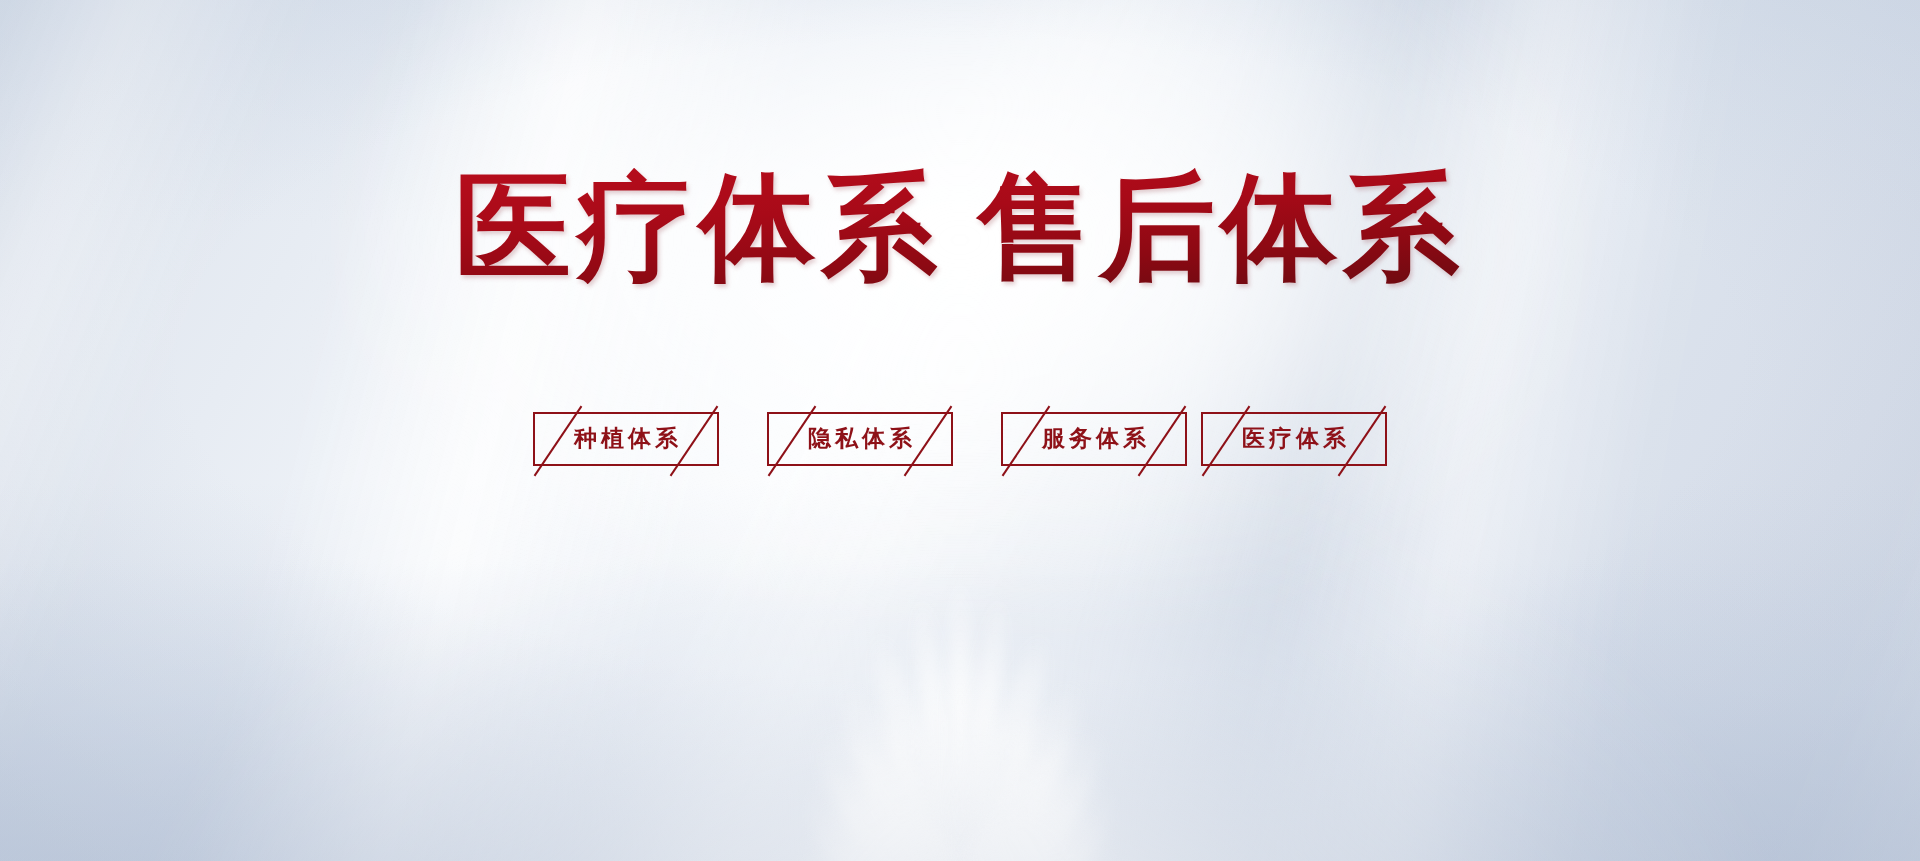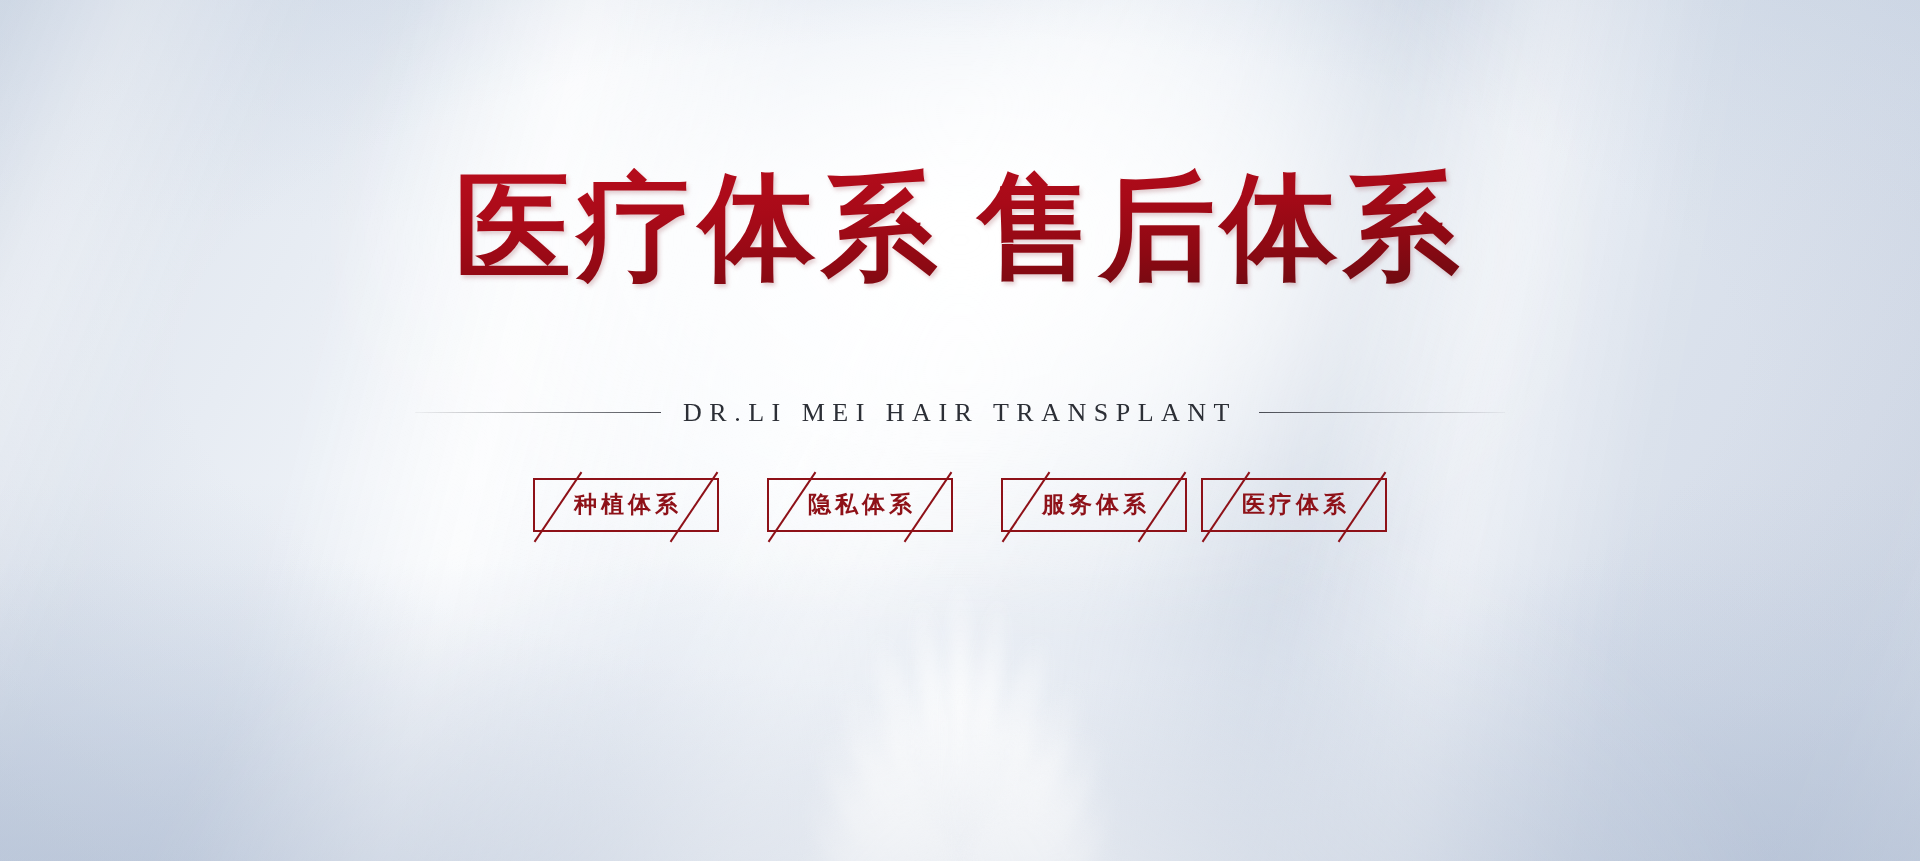--- a/index.html
+++ b/index.html
@@ -312,25 +312,20 @@
       <div class="ray" style="width: 150px; height: 140px; opacity: 0.5; transform: translateX(-50%) rotate(68deg);"></div>
     </div>
   <div class="vignette"></div>
 
   <div class="content">
 
     <h1 class="headline">
       <span>医疗体系</span><span class="gap"></span><span>售后体系</span>
     </h1>
 
-    <div class="subtitle-row">
-      <span class="rule"></span>
-      <span class="subtitle">DR.LI MEI HAIR TRANSPLANT</span>
-      <span class="rule right"></span>
-    </div>
 
     <div class="badge-rows" id="badge-rows">
         <div class="badge-row">
           <div class="badge">
             <span class="slash left"></span>
             <span class="badge-label">种植体系</span>
             <span class="slash right"></span>
           </div>
           <div class="badge">
             <span class="slash left"></span>

